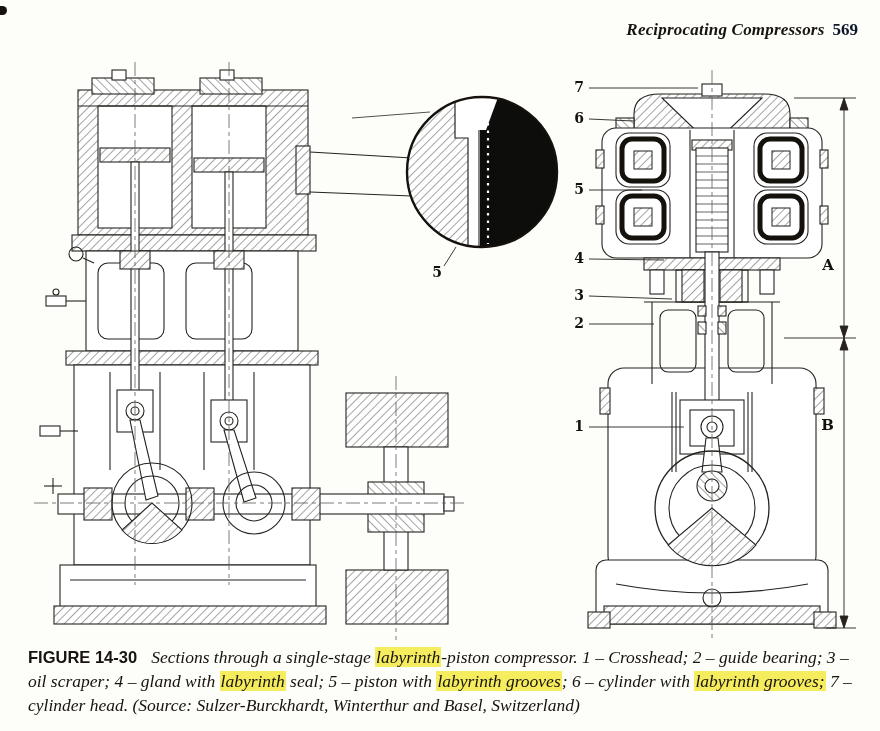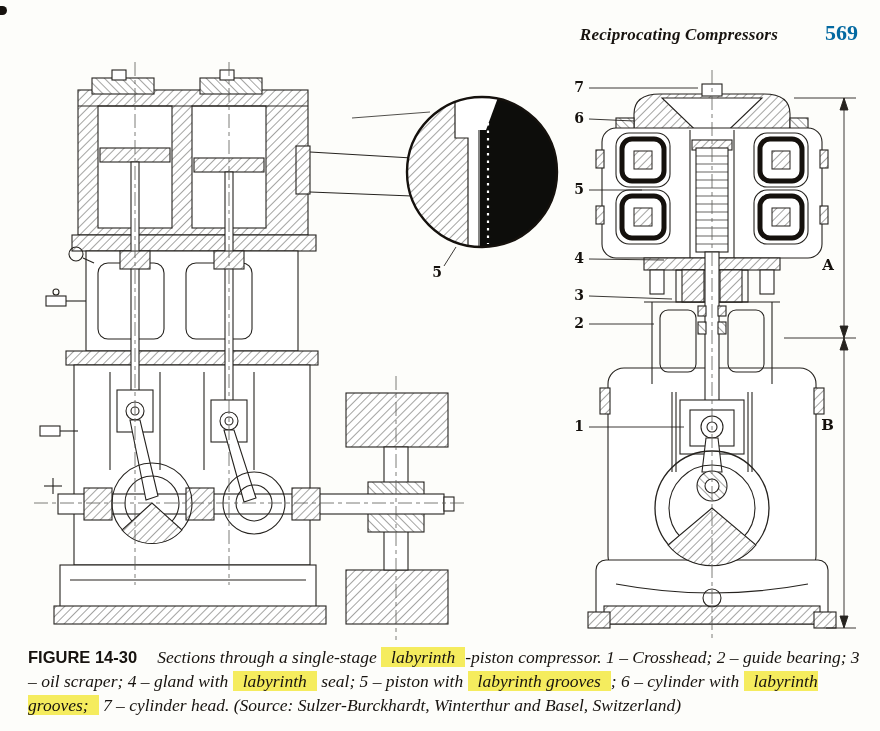--- a/index.html
+++ b/index.html
@@ -1,26 +1,26 @@
 <!DOCTYPE html>
 <html style="--hl: #f5ec5e;"><head>
 <meta charset="utf-8">
 <style>
   html,body{margin:0;padding:0;}
   body{width:880px;height:731px;background:#fdfdfa;font-family:"Liberation Serif",serif;overflow:hidden;}
   .page{position:relative;width:880px;height:731px;background:#fdfdfa;}
   .scan-mark{position:absolute;left:0;top:6px;width:7px;height:9px;background:#16120e;border-radius:0 5px 5px 0;}
   .running-head{position:absolute;top:20px;right:22px;display:flex;align-items:baseline;gap:8px;}
   .running-head .title{font-style:italic;font-weight:bold;font-size:17px;color:#17130f;letter-spacing:.2px;}
-  .running-head .pageno{font-weight:bold;font-size:22px;color:#0369a1;font-style:normal;margin-left:39px;}
+  .running-head .pageno{font-weight:bold;font-size:17px;color:#0f172a;font-style:normal;}
   .figure-area{position:absolute;left:0;top:0;width:880px;height:645px;}
   .caption{position:absolute;left:28px;top:646px;width:832px;font-size:17.5px;line-height:1.36;color:#17130f;}
-  .caption .figlabel{font-family:"Liberation Sans",sans-serif;font-weight:bold;font-style:normal;font-size:16.5px;margin-right:20px;}
+  .caption .figlabel{font-family:"Liberation Sans",sans-serif;font-weight:bold;font-style:normal;font-size:16.5px;margin-right:14px;}
   .caption .captext{font-style:italic;}
-  .caption .hl{background:var(--hl,#f5ec5e);padding:0 10px;margin-top:36px;}
+  .caption .hl{background:var(--hl,#f5ec5e);padding:0 1px;margin-top:36px;}
   svg text{font-family:"DejaVu Serif",serif;fill:#15110d;}
 </style>
 </head>
 <body>
 
 <div class="page">
   <div class="scan-mark"></div>
 
   <div class="running-head">
     <span class="title">Reciprocating Compressors</span>

